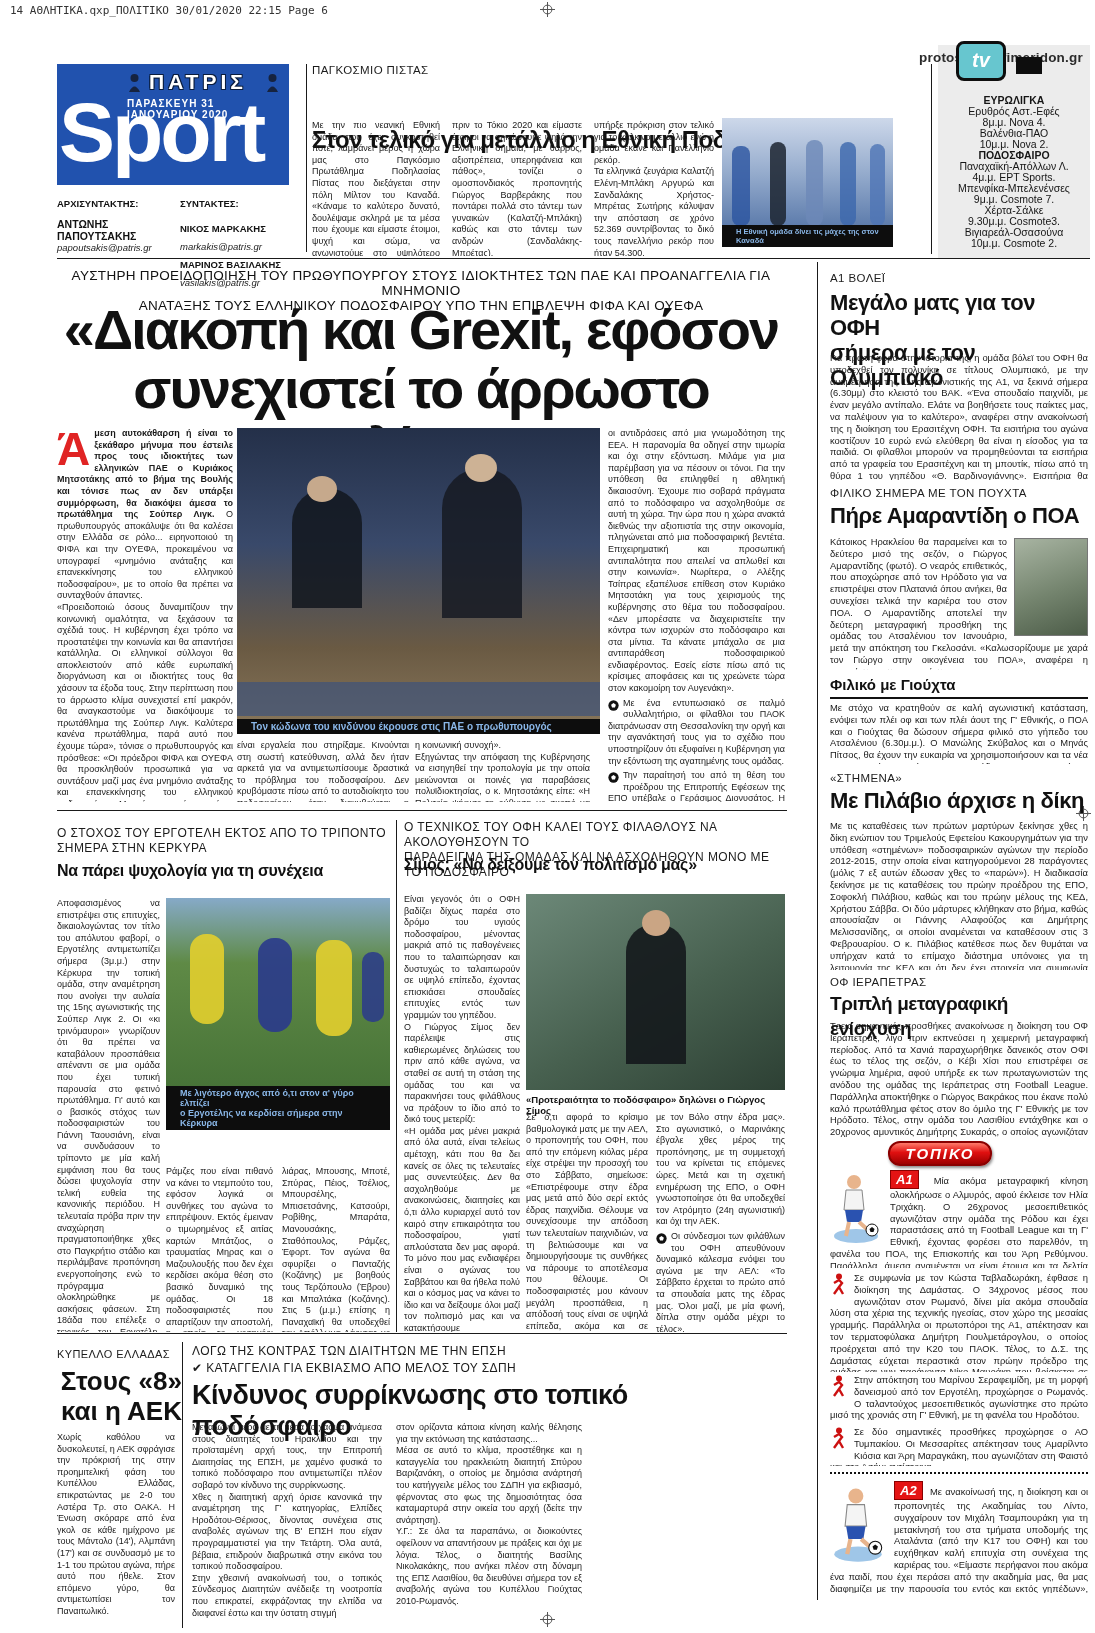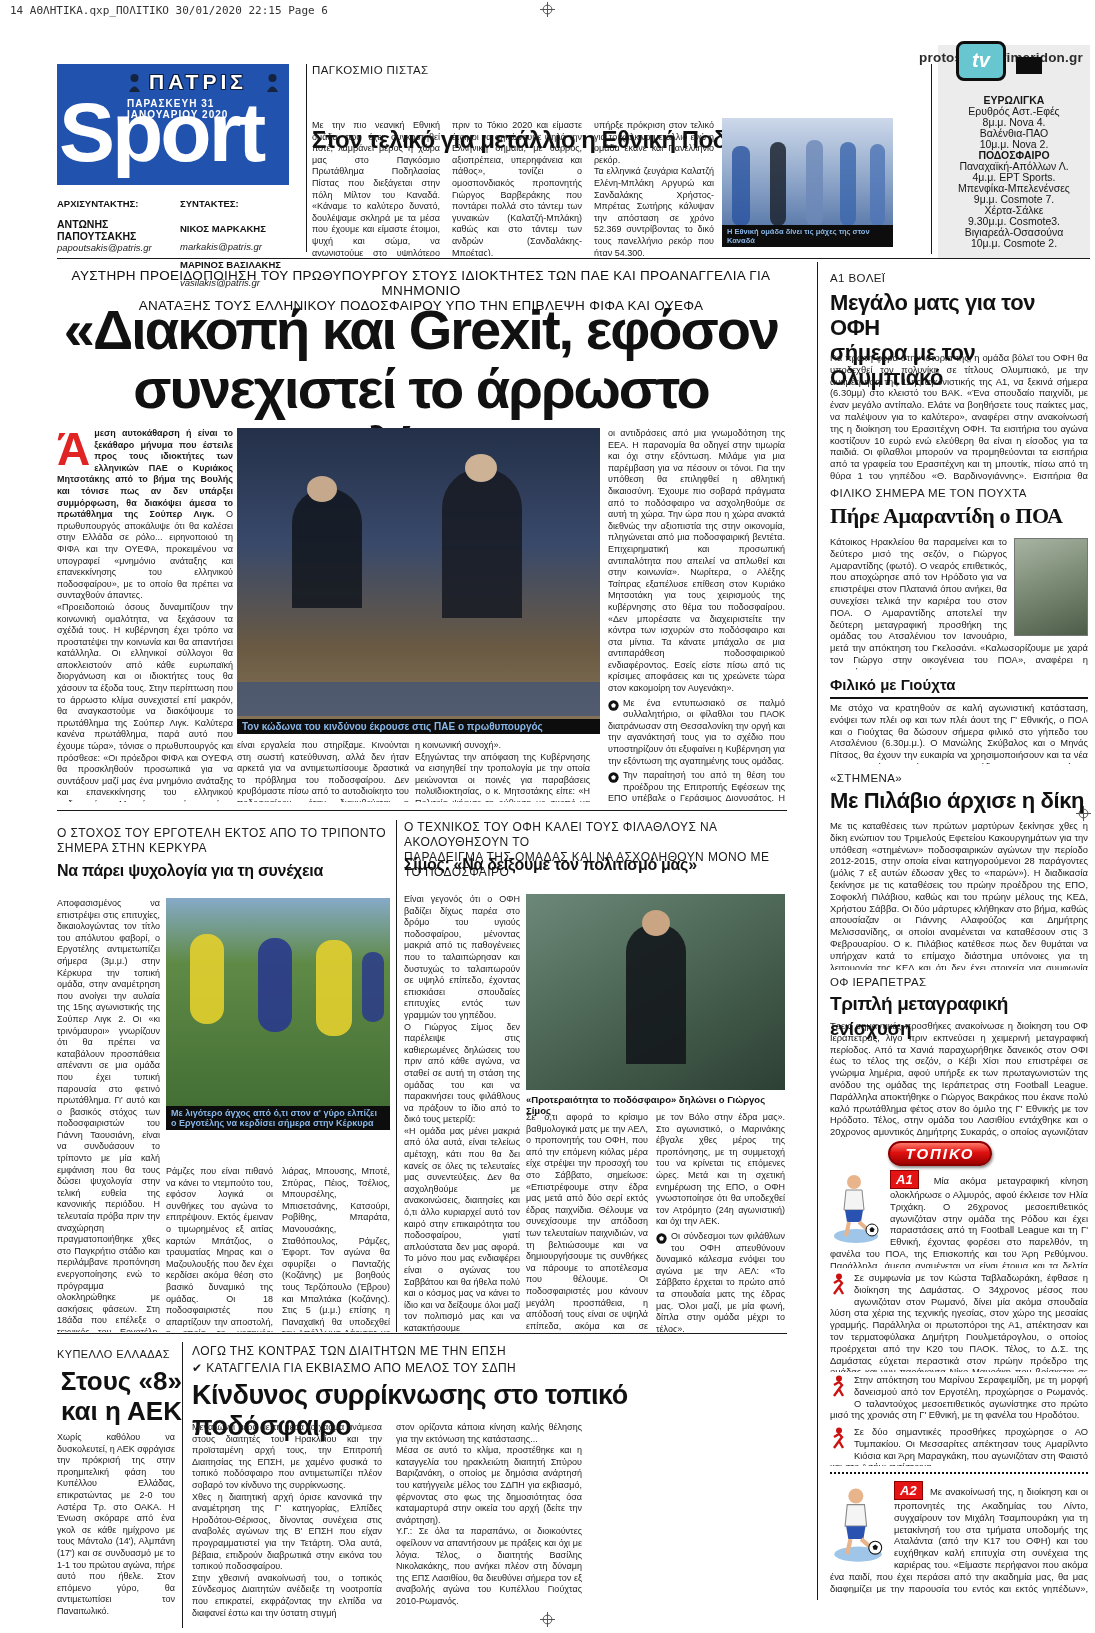--- a/index.html
+++ b/index.html
@@ -31,21 +31,21 @@
   .hl-ref{font-size:27px;font-weight:bold;letter-spacing:-.5px;}
   .hl-cup{font-size:26px;line-height:30px;font-weight:bold;text-align:right;}
   
   .bt{font-size:9px;line-height:11.6px;color:#1a1a1a;}
   .sbt{font-size:9.4px;line-height:11.8px;color:#1a1a1a;}
   .lead{font-weight:bold;}
   .dropcap{float:left;color:#e02424;font-weight:bold;font-size:46px;line-height:38px;margin:2px 4px 0 0;}
   
   .ph{background:#888;}
   .cap{position:absolute;left:0;right:0;bottom:0;background:#0d0d0d;color:#8ab7e8;
-       font-weight:bold;padding:2px 5px;}
+       font-weight:bold;padding:2px 14px;}
   .cap-plain{font-size:9.5px;font-weight:bold;color:#111;}
   
   .tvbox{background:#ececec;}
   .wm{font-weight:bold;font-size:13.5px;color:#2b2b2b;letter-spacing:.2px;}
   .tvline{display:block;text-align:center;font-size:10.5px;line-height:11px;color:#151515;}
   .tvhead{font-weight:bold;}
   .tvicon{background:#67c6cf;border:3px solid #0e0e0e;border-radius:8px;color:#fff;
           font-weight:bold;font-style:italic;text-align:center;}
   .pgmark{background:#0d0d0d;}
   
@@ -192,37 +192,37 @@
   </div>
 
   <div class="abs rule-v" style="left:817px;top:262px;height:1338px;"></div>
 
   <div class="abs kicker" style="left:830px;top:272px;text-align:right;">Α1 ΒΟΛΕΪ</div>
   <div class="abs hl-side pre" style="left:830px;top:290px;width:258px;">Μεγάλο ματς για τον ΟΦΗ
 σήμερα με τον Ολυμπιακό</div>
   <div class="abs sbt jt ov" style="left:830px;top:352px;width:258px;height:128px;">Για πρώτη φορά στην ιστορία της, η ομάδα βόλεϊ του ΟΦΗ θα υποδεχθεί τον πολυνίκη σε τίτλους Ολυμπιακό, με την αναμέτρηση της 11ης αγωνιστικής της Α1, να ξεκινά σήμερα (6.30μμ) στο κλειστό του ΒΑΚ. «Ένα σπουδαίο παιχνίδι, με έναν μεγάλο αντίπαλο. Ελάτε να βοηθήσετε τους παίκτες μας, να παλέψουν για το καλύτερο», αναφέρει στην ανακοίνωσή της η διοίκηση του Ερασιτέχνη ΟΦΗ. Τα εισιτήρια του αγώνα κοστίζουν 10 ευρώ ενώ ελεύθερη θα είναι η είσοδος για τα παιδιά. Οι φίλαθλοι μπορούν να προμηθεύονται τα εισιτήρια από τα γραφεία του Ερασιτέχνη και τη μπουτίκ, πίσω από τη θύρα 1 του γηπέδου «Θ. Βαρδινογιάννης». Εισιτήρια θα διατίθενται και στο κλειστό του ΟΦΗ στο ΒΑΚ, δύο ώρες πριν το παιχνίδι. Διαιτητές του αγώνα θα είναι οι Φραγκάκης-Αγγελίδης.</div>
 
   <div class="abs kicker" style="left:830px;top:487px;">ΦΙΛΙΚΟ ΣΗΜΕΡΑ ΜΕ ΤΟΝ ΠΟΥΧΤΑ</div>
-  <div class="abs hl-side" style="left:830px;top:503px;width:258px;font-family:Liberation Serif, serif;">Πήρε Αμαραντίδη ο ΠΟΑ</div>
+  <div class="abs hl-side" style="left:830px;top:503px;width:258px;">Πήρε Αμαραντίδη ο ΠΟΑ</div>
   <div class="abs sbt jt ov" style="left:830px;top:536px;width:258px;height:134px;">
     <span class="ph" style="float:right;width:72px;height:96px;margin:2px 0 3px 7px;background:linear-gradient(160deg,#a8b4a2 0%,#74846e 55%,#4c5c48 100%);display:block;border:1px solid #777;"></span>
     <span>Κάτοικος Ηρακλείου θα παραμείνει και το δεύτερο μισό της σεζόν, ο Γιώργος Αμαραντίδης (φωτό). Ο νεαρός επιθετικός, που αποχώρησε από τον Ηρόδοτο για να επιστρέψει στον Πλατανιά όπου ανήκει, θα συνεχίσει τελικά την καριέρα του στον ΠΟΑ. Ο Αμαραντίδης αποτελεί την δεύτερη μεταγραφική προσθήκη της ομάδας του Ατσαλένιου τον Ιανουάριο, μετά την απόκτηση του Γκελοσάνι. «Καλωσορίζουμε με χαρά τον Γιώργο στην οικογένεια του ΠΟΑ», αναφέρει η ανακοίνωση των «πρασίνων».</span>
   </div>
   <div class="abs subhead" style="left:830px;top:676px;width:258px;">Φιλικό με Γιούχτα</div>
   <div class="abs sbt jt ov" style="left:830px;top:702px;width:258px;height:62px;">Με στόχο να κρατηθούν σε καλή αγωνιστική κατάσταση, ενόψει των πλέι οφ και των πλέι άουτ της Γ' Εθνικής, ο ΠΟΑ και ο Γιούχτας θα δώσουν σήμερα φιλικό στο γήπεδο του Ατσαλένιου (6.30μ.μ.). Ο Μανώλης Σκύβαλος και ο Μηνάς Πίτσος, θα έχουν την ευκαιρία να χρησιμοποιήσουν και τα νέα μεταγραφικά αποκτήματα των ομάδων τους, τον Γιώργο Αμαραντίδη και τον Γιώργο Μέμμο, δίνοντας φυσικά χρόνο συμμετοχής σε όλους τους διαθέσιμους ποδοσφαιριστές.</div>
 
   <div class="abs kicker" style="left:830px;top:772px;">«ΣΤΗΜΕΝΑ»</div>
   <div class="abs hl-side" style="left:830px;top:788px;width:258px;">Με Πιλάβιο άρχισε η δίκη</div>
   <div class="abs sbt jt ov" style="left:830px;top:820px;width:258px;height:150px;">Με τις καταθέσεις των πρώτων μαρτύρων ξεκίνησε χθες η δίκη ενώπιον του Τριμελούς Εφετείου Κακουργημάτων για την υπόθεση «στημένων» ποδοσφαιρικών αγώνων την περίοδο 2012-2015, στην οποία είναι κατηγορούμενοι 28 παράγοντες (μόλις 7 εξ αυτών έδωσαν χθες το «παρών»). Η διαδικασία ξεκίνησε με τις καταθέσεις του πρώην προέδρου της ΕΠΟ, Σοφοκλή Πιλάβιου, καθώς και του πρώην μέλους της ΚΕΔ, Χρήστου Σάββα. Οι δύο μάρτυρες κλήθηκαν στο βήμα, καθώς απουσίαζαν οι Γιάννης Αλαφούζος και Δημήτρης Μελισσανίδης, οι οποίοι αναμένεται να καταθέσουν στις 3 Φεβρουαρίου. Ο κ. Πιλάβιος κατέθεσε πως δεν θυμάται να υπήρχαν κατά το επίμαχο διάστημα υπόνοιες για τη λειτουργία της ΚΕΔ και ότι δεν έχει στοιχεία για συμφωνία κάποιων σε ό,τι αφορά διαιτητές, ενώ αναφέρθηκε σε συμμαχίες παραγόντων «που υπήρχαν και θα υπάρχουν πάντα».</div>
 
   <div class="abs kicker" style="left:830px;top:976px;">ΟΦ ΙΕΡΑΠΕΤΡΑΣ</div>
   <div class="abs hl-side" style="left:830px;top:991px;width:258px;font-size:19px;">Τριπλή μεταγραφική ενίσχυση</div>
   <div class="abs sbt jt ov" style="left:830px;top:1020px;width:258px;height:118px;">Τρεις σημαντικές προσθήκες ανακοίνωσε η διοίκηση του ΟΦ Ιεράπετρας, λίγο πριν εκπνεύσει η χειμερινή μεταγραφική περίοδος. Από τα Χανιά παραχωρήθηκε δανεικός στον ΟΦΙ έως το τέλος της σεζόν, ο Κέβι Χίσι που επιστρέφει σε γνώριμα λημέρια, αφού υπήρξε εκ των πρωταγωνιστών της ανόδου της ομάδας της Ιεράπετρας στη Football League. Παράλληλα αποκτήθηκε ο Γιώργος Βακράκος που έκανε πολύ καλό πρωτάθλημα φέτος στον 8ο όμιλο της Γ' Εθνικής με τον Ηρόδοτο. Τέλος, στην ομάδα του Λασιθίου εντάχθηκε και ο 20χρονος αμυντικός Δημήτρης Συκαράς, ο οποίος αγωνιζόταν στον Ακράτητο.</div>
 
-  <div class="abs pill" style="left:888px;top:1141px;width:100px;height:21px;">ΤΟΠΙΚΟ</div>
+  <div class="abs pill" style="left:888px;top:1141px;width:100px;height:21px;border-radius:12px;">ΤΟΠΙΚΟ</div>
 
   <div class="abs sbt jt ov" style="left:830px;top:1170px;width:258px;height:98px;">
     <svg class="clip" width="52" height="72" viewBox="0 0 52 72">
       <ellipse cx="26" cy="64" rx="22" ry="7" fill="#9fc6e8"></ellipse>
       <circle cx="24" cy="10" r="7" fill="#e8b48c"></circle>
       <path d="M16 18 L32 18 L34 38 L14 38 Z" fill="#f4f4f4" stroke="#888"></path>
       <path d="M15 38 L33 38 L31 50 L17 50 Z" fill="#2a52b0"></path>
       <path d="M19 50 L16 64 M29 50 L38 58" stroke="#e8b48c" stroke-width="4"></path>
       <circle cx="42" cy="58" r="6" fill="#fff" stroke="#111"></circle>
         <polygon points="42,55 44.5,57 43.5,60 40.5,60 39.5,57" fill="#111"></polygon>

